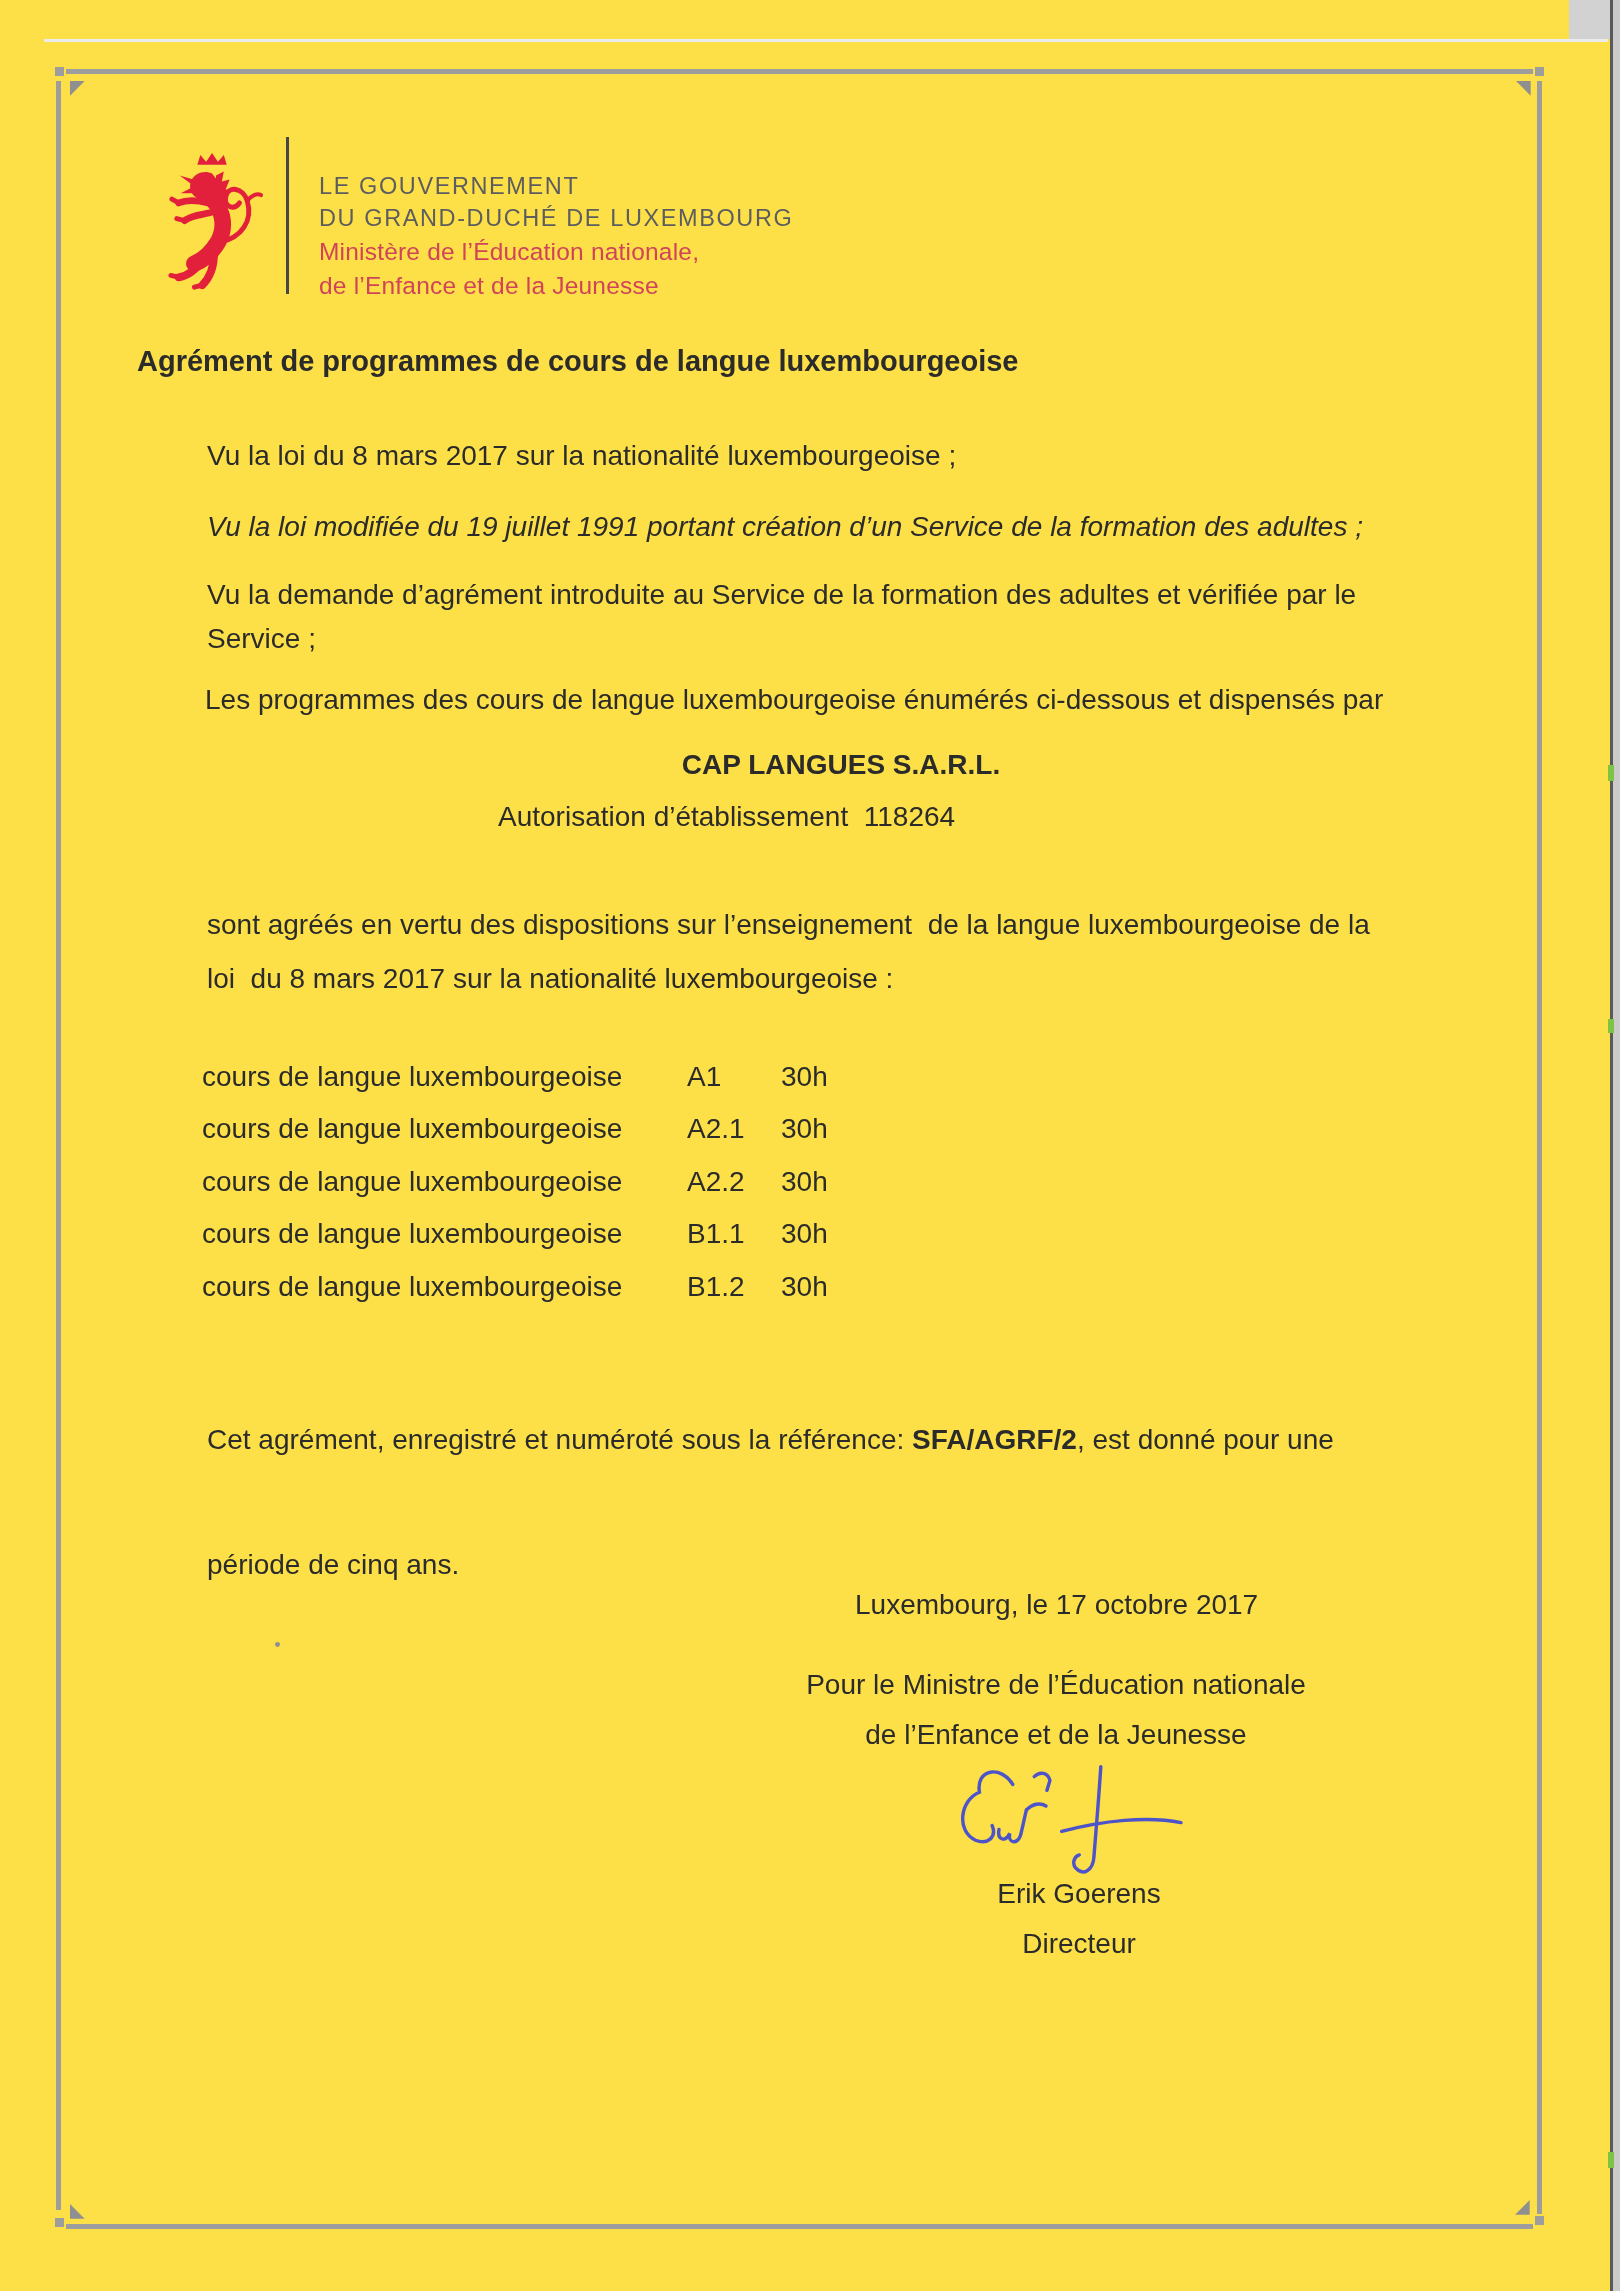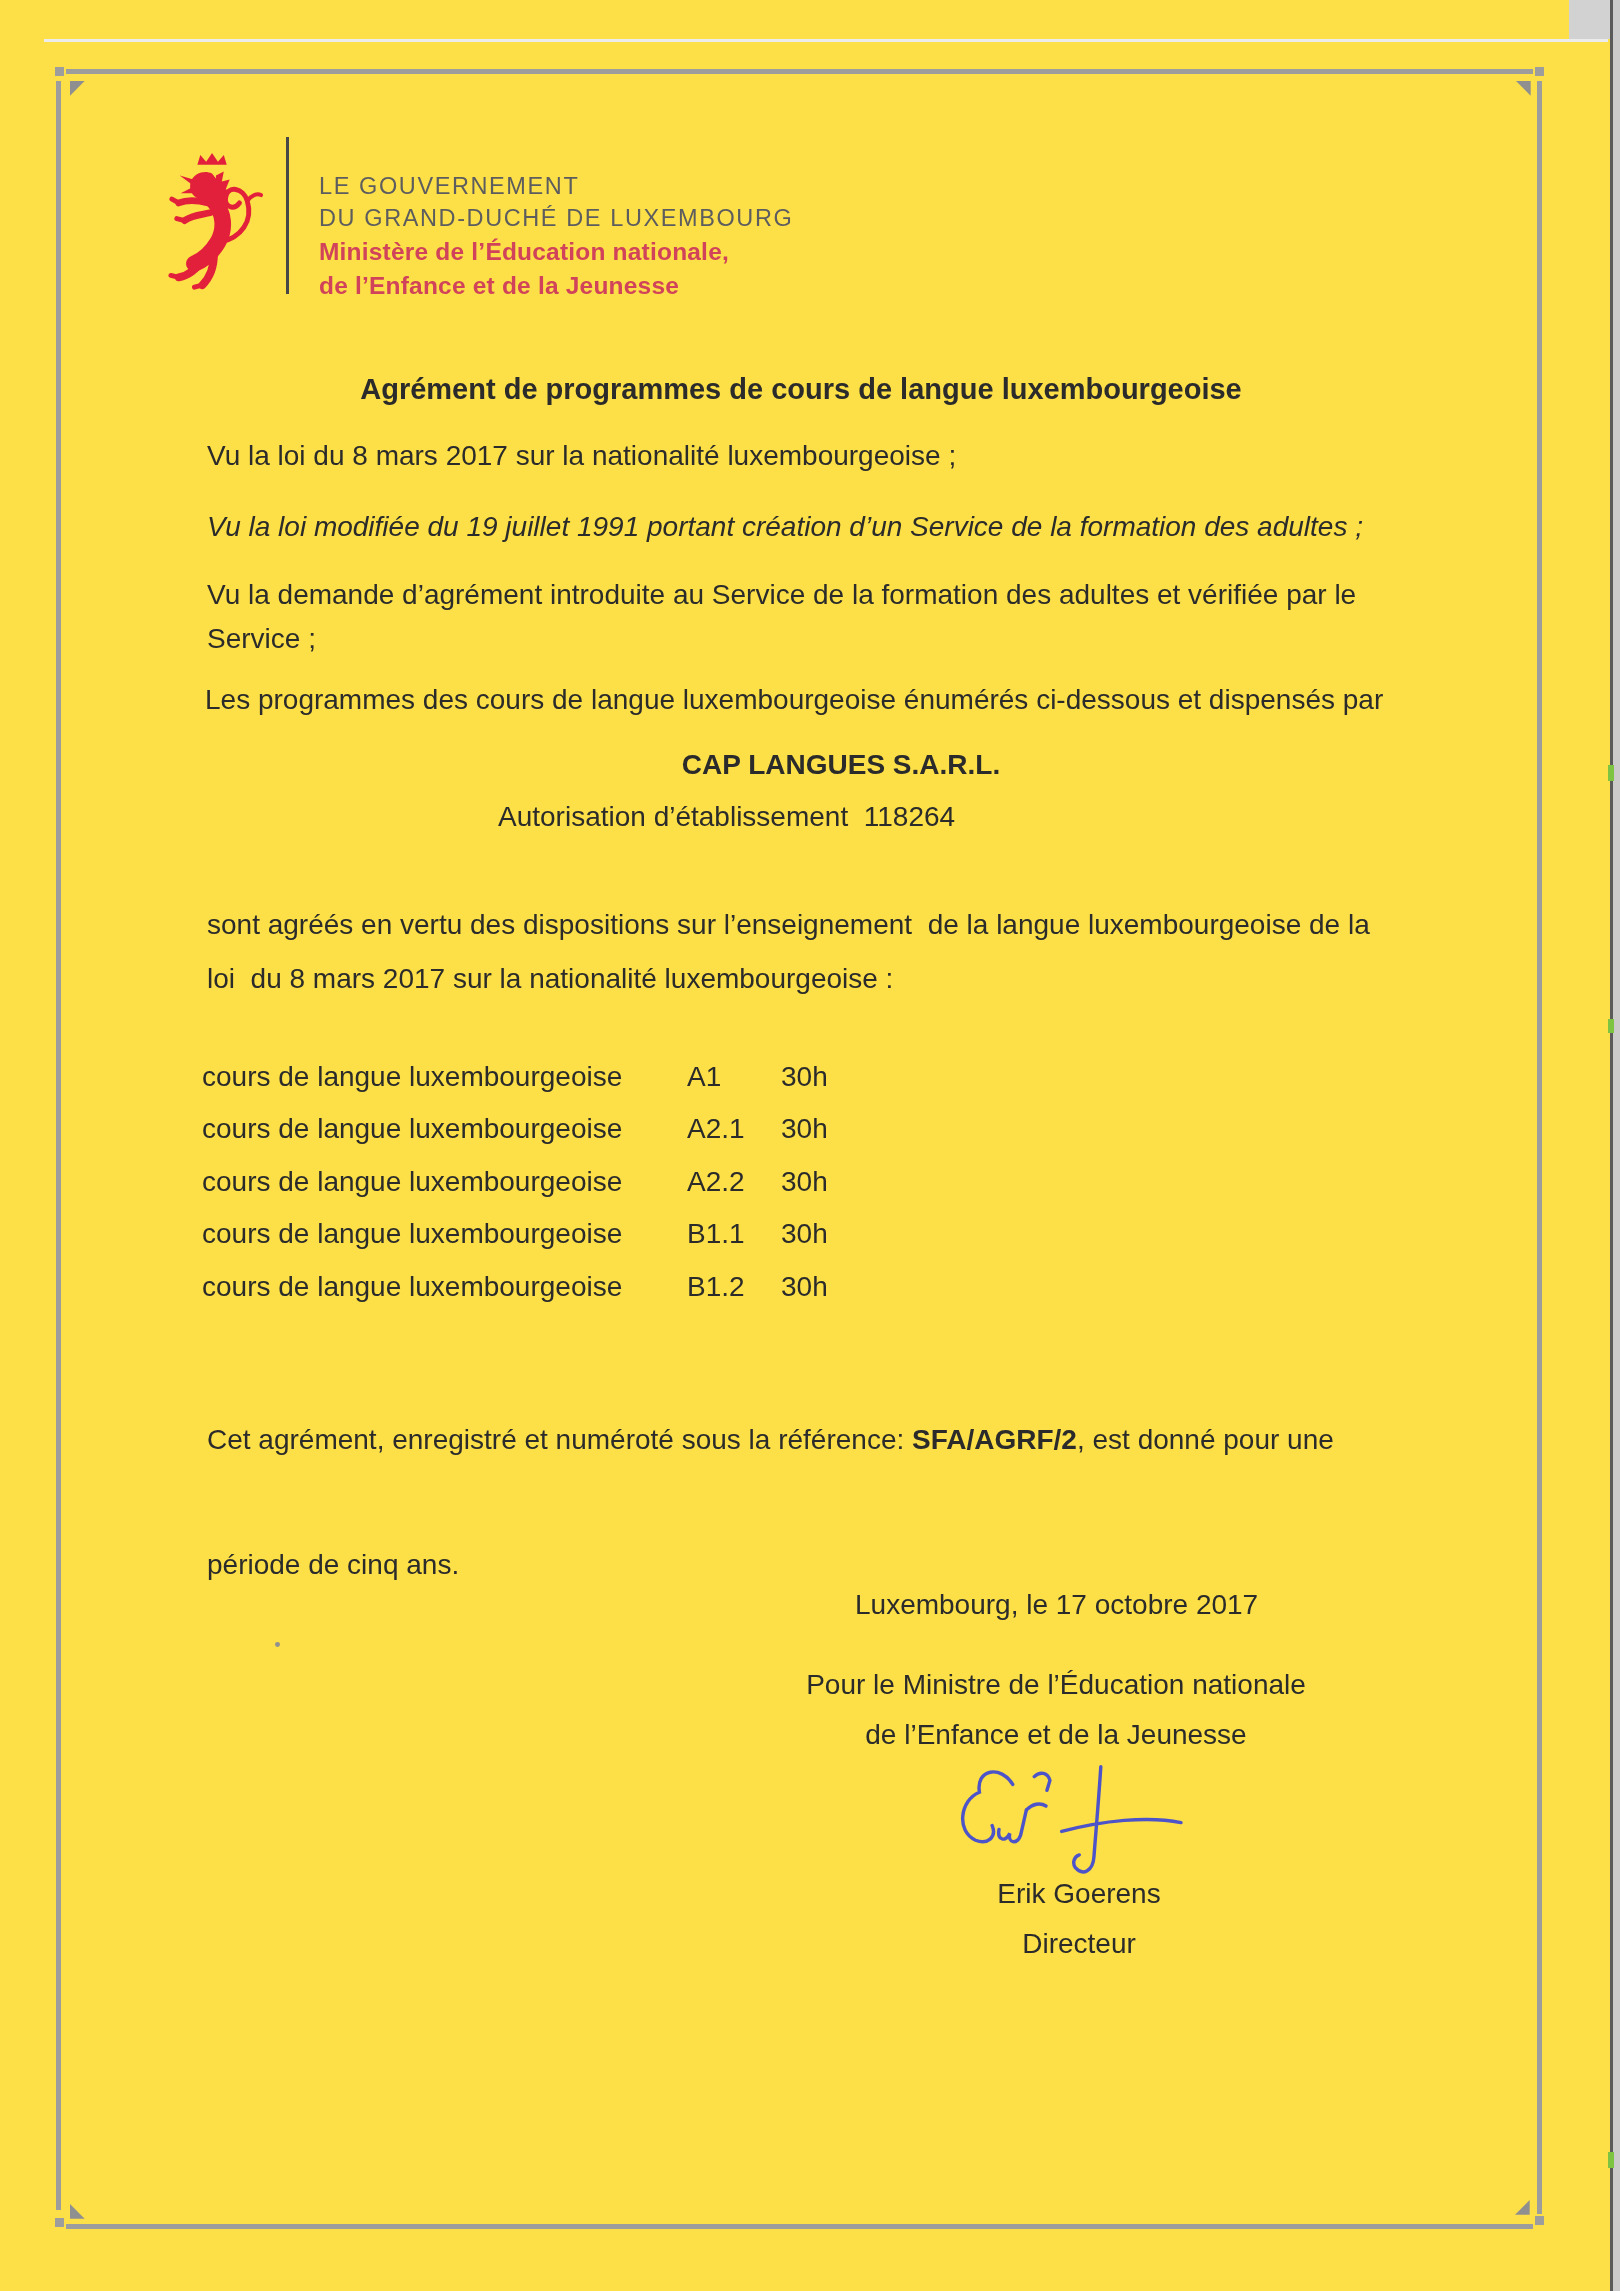--- a/index.html
+++ b/index.html
@@ -9,28 +9,28 @@
   
   .frame{position:absolute;background:#9d9d9d;}
   .cornersq{position:absolute;width:8.8px;height:8.8px;background:#9d9d9d;}
   .tri{position:absolute;width:14.7px;height:14.7px;background:#8f8f8f;}
   .tri-tl{clip-path:polygon(0 0,100% 0,0 100%);}
   .tri-tr{clip-path:polygon(0 0,100% 0,100% 100%);}
   .tri-bl{clip-path:polygon(0 0,0 100%,100% 100%);}
   .tri-br{clip-path:polygon(100% 0,100% 100%,0 100%);}
   
   .gov{position:absolute;left:319px;white-space:pre;color:#5d5d5f;font-size:23.5px;letter-spacing:1.6px;}
-  .ministry{position:absolute;left:319px;white-space:pre;color:#d0435a;font-size:24.5px;font-weight:bold;letter-spacing:0.2px;}
+  .ministry{position:absolute;left:319px;white-space:pre;color:#d0435a;font-size:24.5px;font-weight:normal;letter-spacing:0.2px;}
   .sep{position:absolute;left:286px;top:137px;width:2.9px;height:157px;background:#474747;}
   
   .bl{position:absolute;white-space:pre;font-size:28px;line-height:33px;margin-left:40px;}
   .ctr{text-align:center;}
   .b{font-weight:bold;}
-  .title{position:absolute;left:137px;top:345px;width:1328px;text-align:center;
-         font-size:29px;font-weight:bold;white-space:pre;margin-top:28px;}
+  .title{position:absolute;left:137px;top:345px;width:1328px;
+         font-size:29px;font-weight:bold;white-space:pre;}
   
   .edge-dark{position:absolute;left:1610px;top:0;width:2.9px;height:2292px;background:#5a5a5a;}
   .edge-light{position:absolute;left:1613px;top:0;width:6.9px;height:2292px;background:#cbcbcb;}
   .edge-top{position:absolute;left:1569px;top:0;width:51px;height:39px;background:#d2d2d2;}
   .speck{position:absolute;left:1608px;width:5.9px;background:#7cc442;}
   .shadow-top{position:absolute;left:44px;top:39px;width:1564px;height:2.9px;background:#ececec;}
   .dot{position:absolute;left:275px;top:1642px;width:4.9px;height:4.9px;border-radius:50%;background:#909090;}
 </style>
 </head>
 <body>

